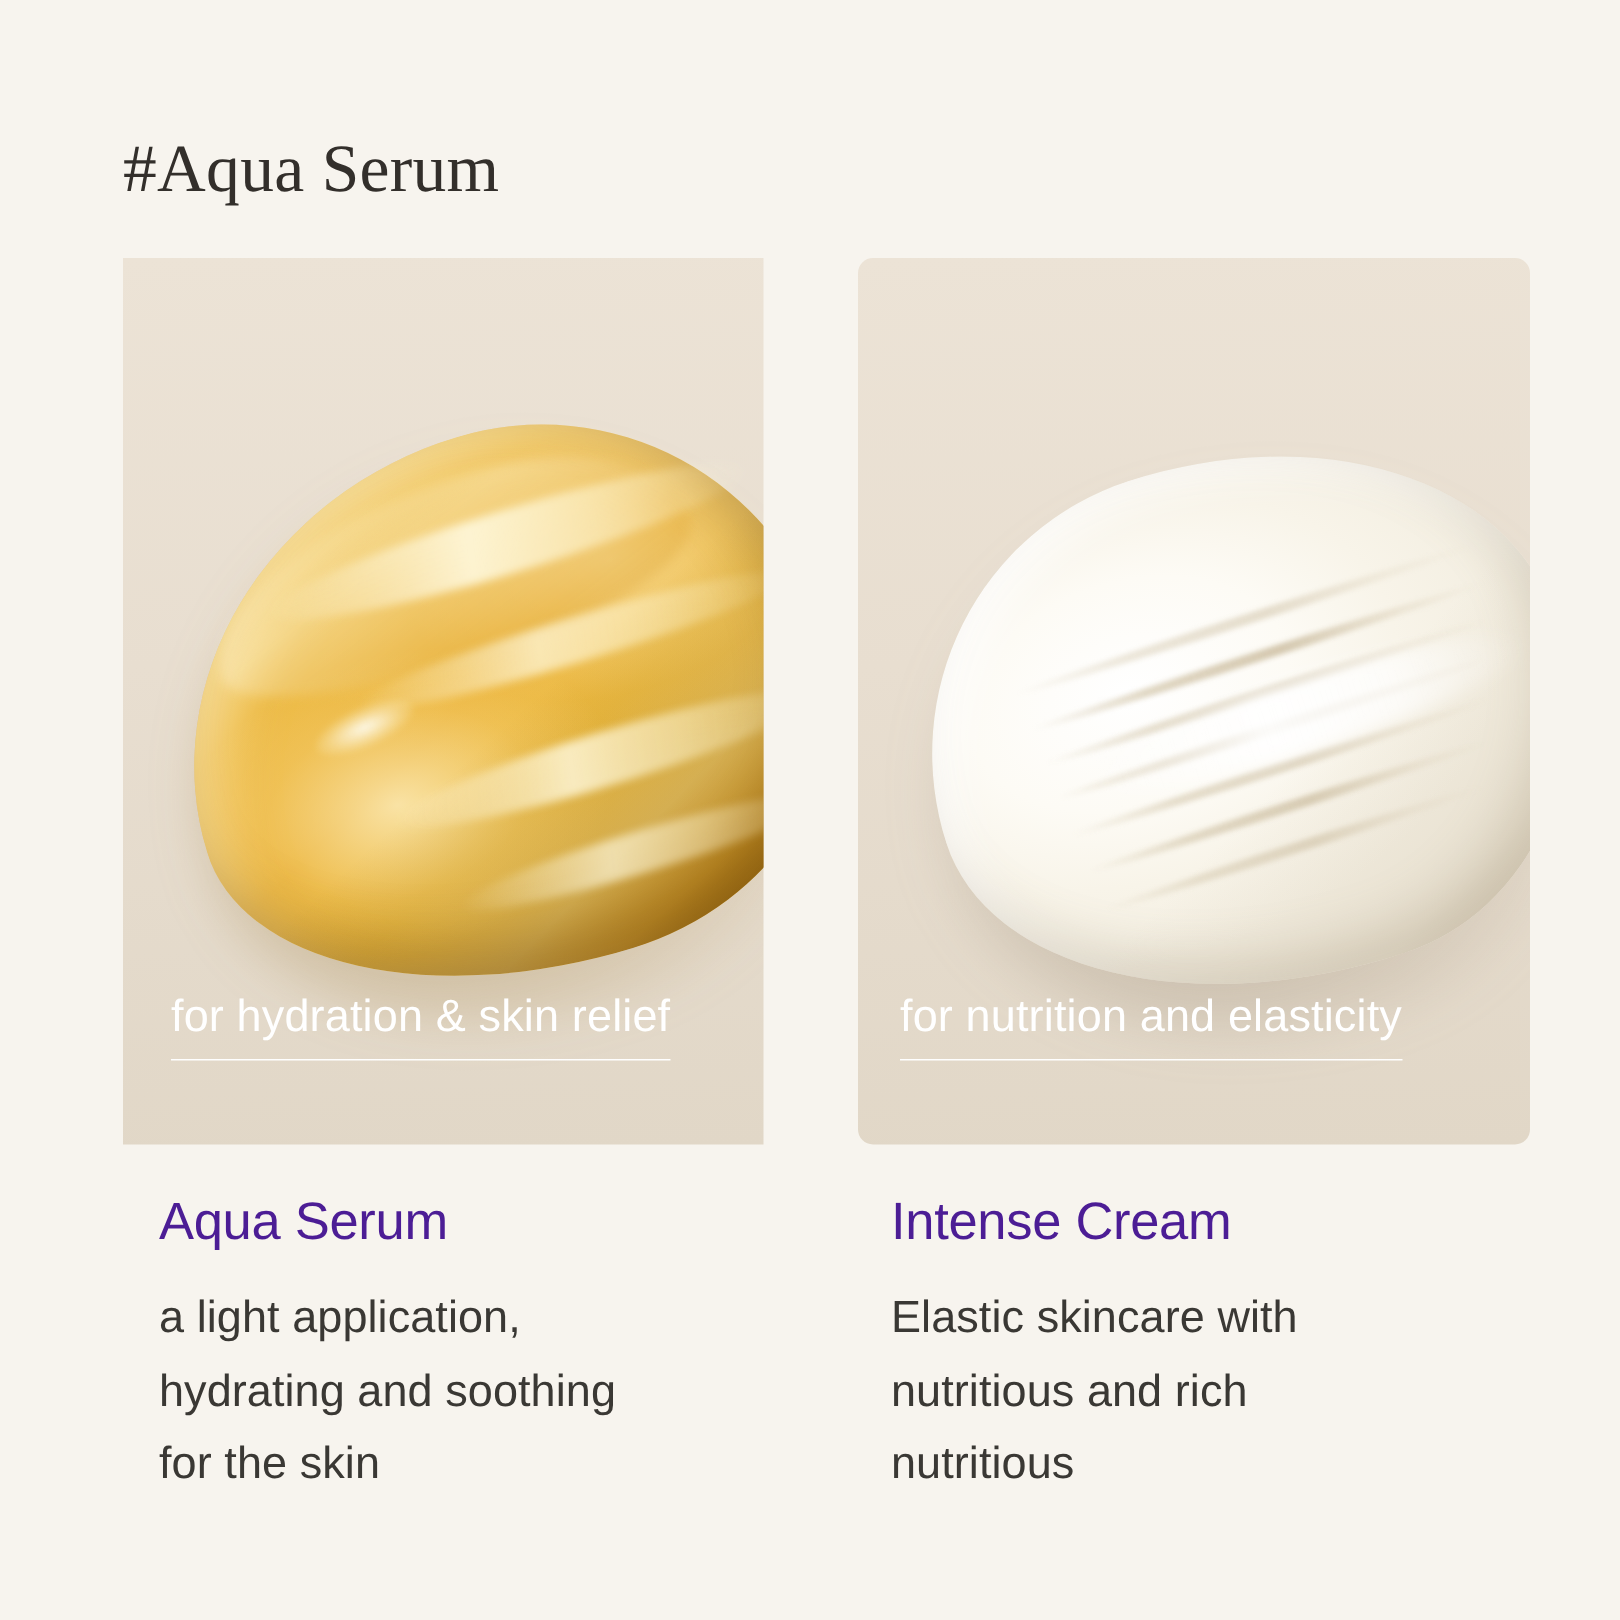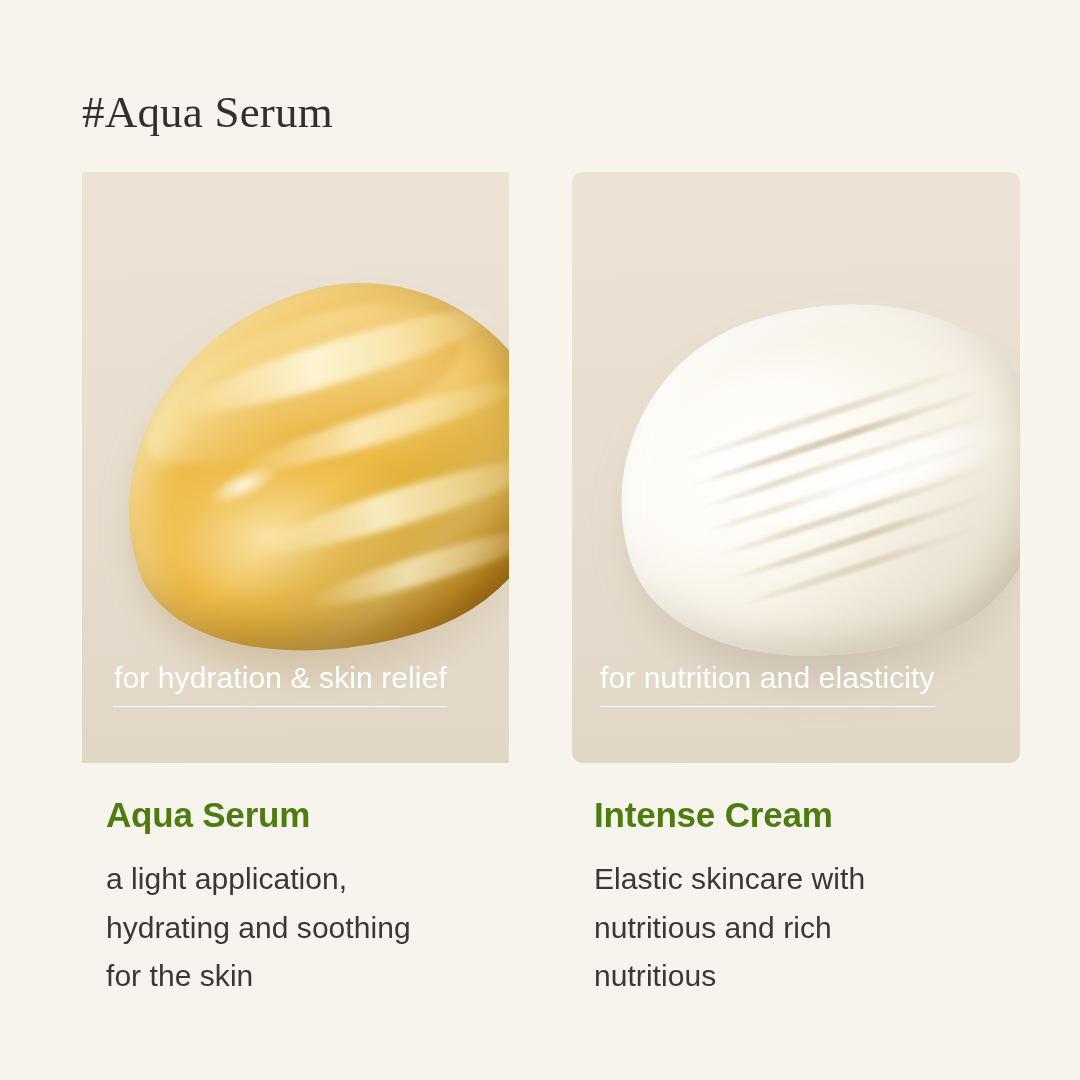--- a/index.html
+++ b/index.html
@@ -188,22 +188,22 @@
     display:inline-block;
   }
   .col-right .caption { left:28px; }
 
   
   .copy { position:absolute; top:795px; left:24px; width:440px; }
   .col-right .copy { left:22px; }
 
   .copy-title {
     font-size:35px;
-    font-weight:700;
-    color:#4d7c0f;
+    font-weight:400;
+    color:#4c1d95;
     letter-spacing:-0.2px;
     line-height:1.15;
     margin-bottom:20px;
     white-space:nowrap;
   }
   .copy-desc {
     font-size:30px;
     font-weight:300;
     color:#3a3834;
     line-height:1.62;

